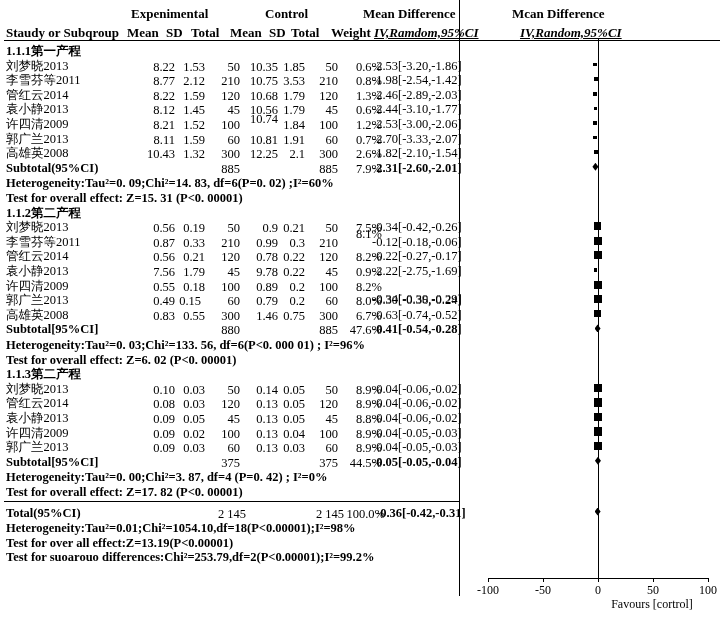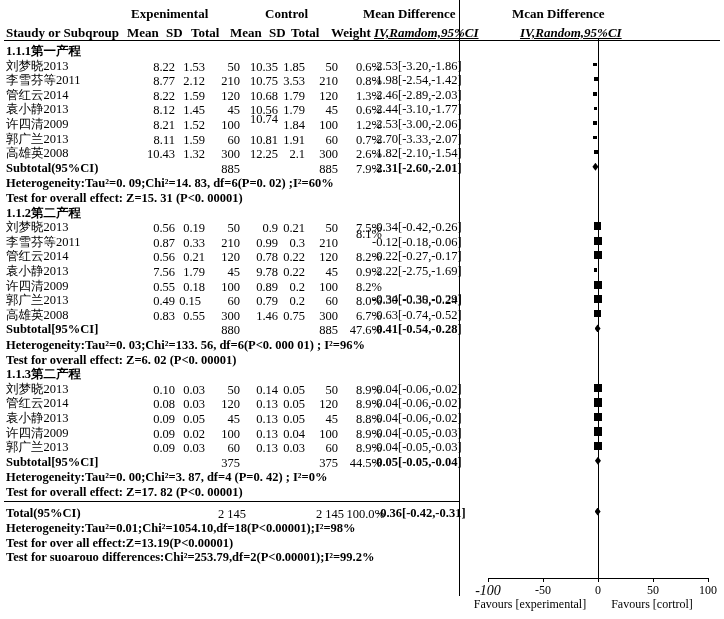--- a/index.html
+++ b/index.html
@@ -303,28 +303,27 @@
       <div class="wh" style="left: 135.934px; top: 379px; width: 1px;"></div>
       <div class="sq" style="width: 8.28px; height: 8.28px; left: 131.816px; top: 374.86px;"></div>
       <div class="wh" style="left: 135.945px; top: 393.6px; width: 1px;"></div>
       <div class="sq" style="width: 8.34px; height: 8.34px; left: 131.786px; top: 389.43px;"></div>
       <div class="wh" style="left: 135.945px; top: 408.2px; width: 1px;"></div>
       <div class="sq" style="width: 8.34px; height: 8.34px; left: 131.786px; top: 404.03px;"></div>
       <div style="position: absolute; left: 132.945px; top: 418.8px; width: 6px; height: 8px; background: rgb(0, 0, 0); clip-path: polygon(0% 50%, 50% 0%, 100% 50%, 50% 100%);"></div>
       <div style="position: absolute; left: 132.604px; top: 469.6px; width: 6px; height: 8px; background: rgb(0, 0, 0); clip-path: polygon(0% 50%, 50% 0%, 100% 50%, 50% 100%);"></div>
       <div class="axis" style="left: 26px; top: 540px; width: 220px;"></div>
       <div class="tick" style="left: 26px; top: 540px;"></div>
-      <div style="position: absolute; left: 6px; top: 545px; width: 40px; text-align: center; font-size: 14px; font-style: italic;">-100</div>
+      <div style="position: absolute; left: 6px; top: 545px; width: 40px; text-align: center; font-size: 12px;">-100</div>
       <div class="tick" style="left: 81px; top: 540px;"></div>
       <div style="position: absolute; left: 61px; top: 545px; width: 40px; text-align: center; font-size: 12px;">-50</div>
       <div class="tick" style="left: 136px; top: 540px;"></div>
       <div style="position: absolute; left: 116px; top: 545px; width: 40px; text-align: center; font-size: 12px;">0</div>
       <div class="tick" style="left: 191px; top: 540px;"></div>
       <div style="position: absolute; left: 171px; top: 545px; width: 40px; text-align: center; font-size: 12px;">50</div>
       <div class="tick" style="left: 246px; top: 540px;"></div>
       <div style="position: absolute; left: 226px; top: 545px; width: 40px; text-align: center; font-size: 12px;">100</div>
       <div class="vline" style="left: 136px; top: 0px; height: 540px;"></div>
     </div>
 
-  <div class="axlab" style="left:470px;top:597px;width:120px;">Favours [experimental]</div>
   <div class="axlab" style="left:597px;top:597px;width:110px;">Favours [cortrol]</div>
 
 </div>
 
 </body></html>

